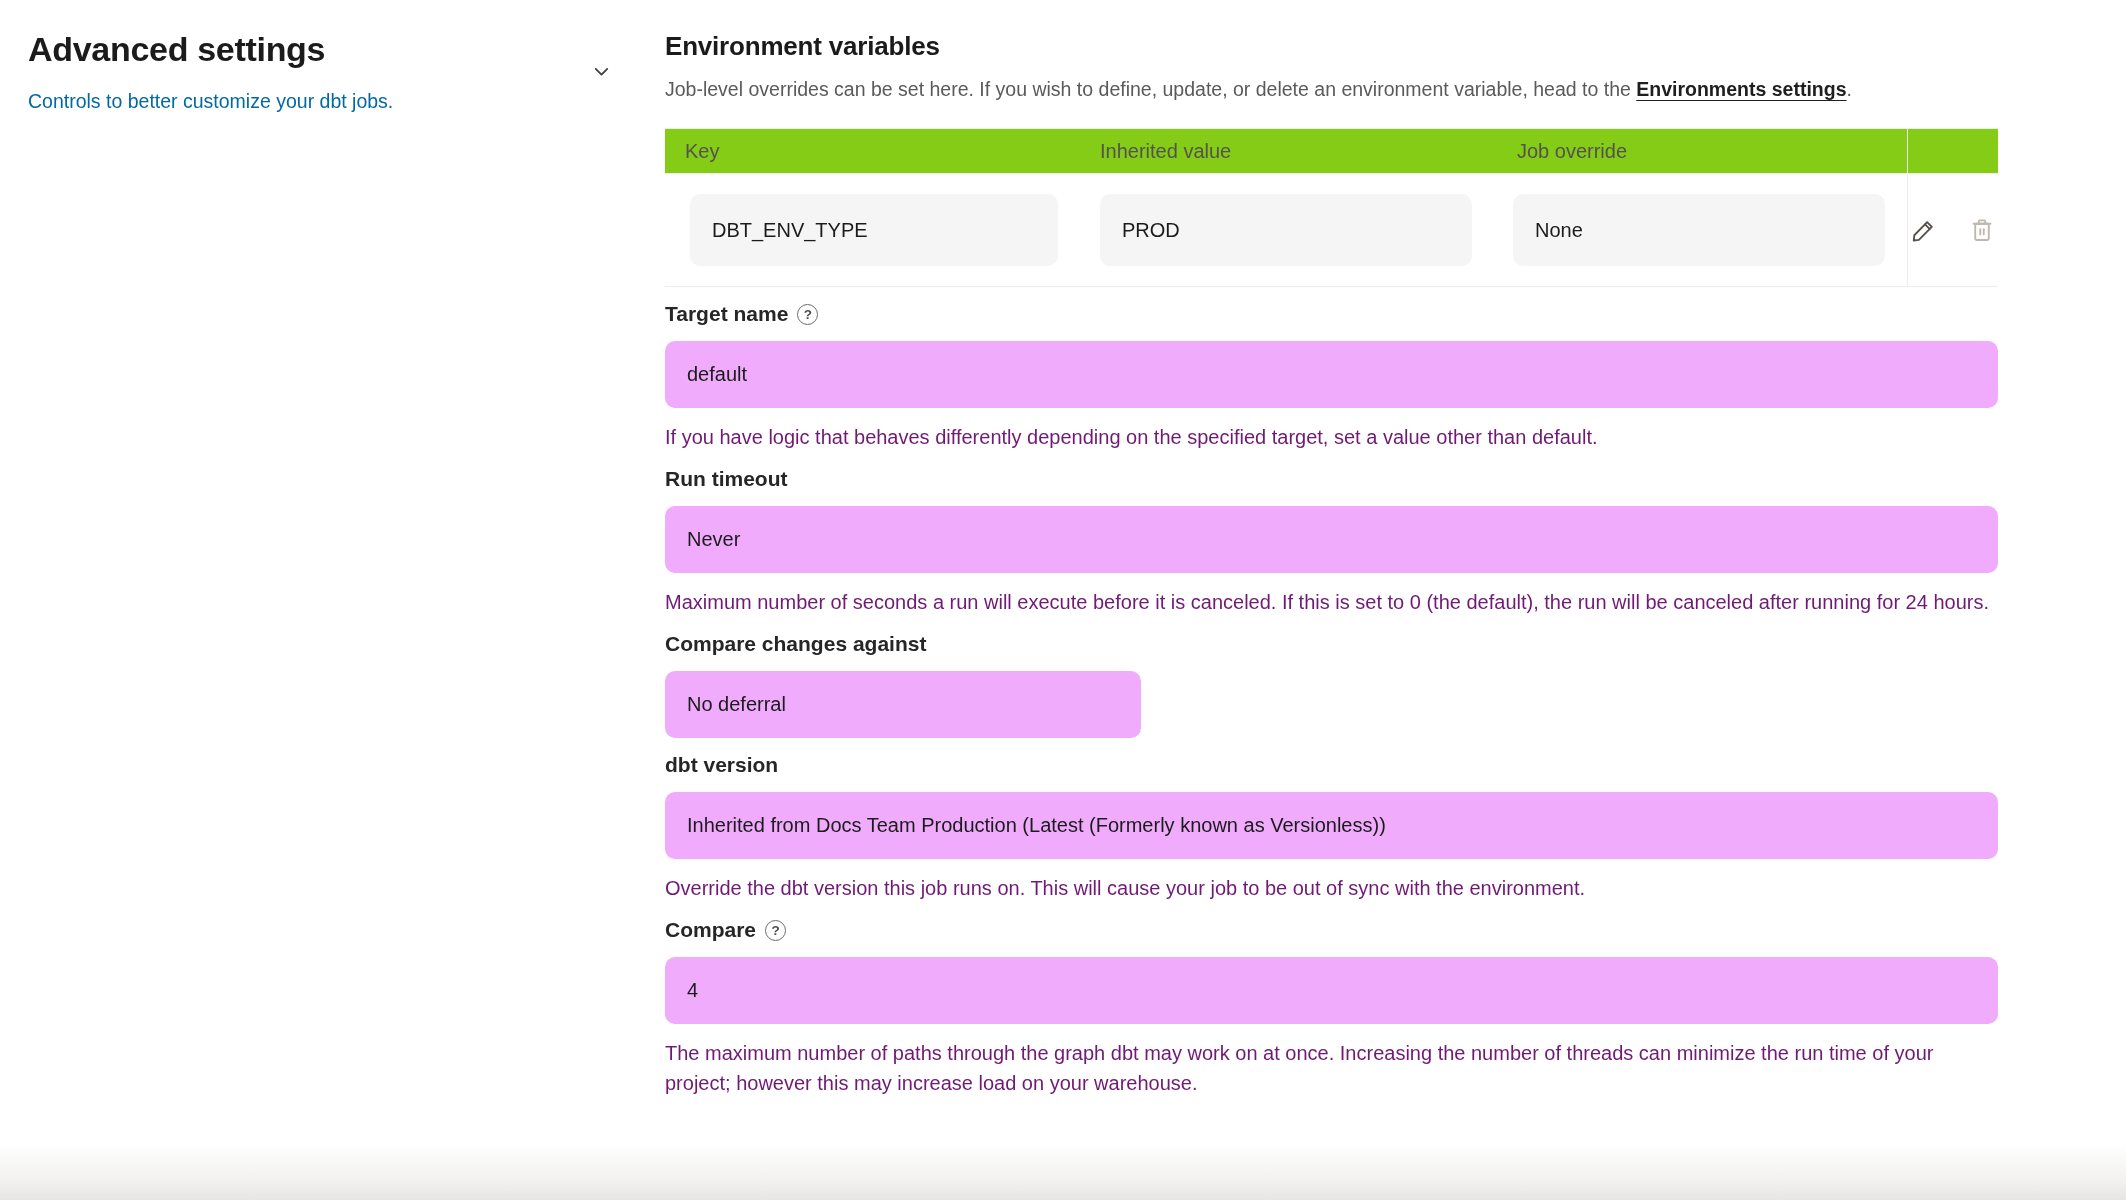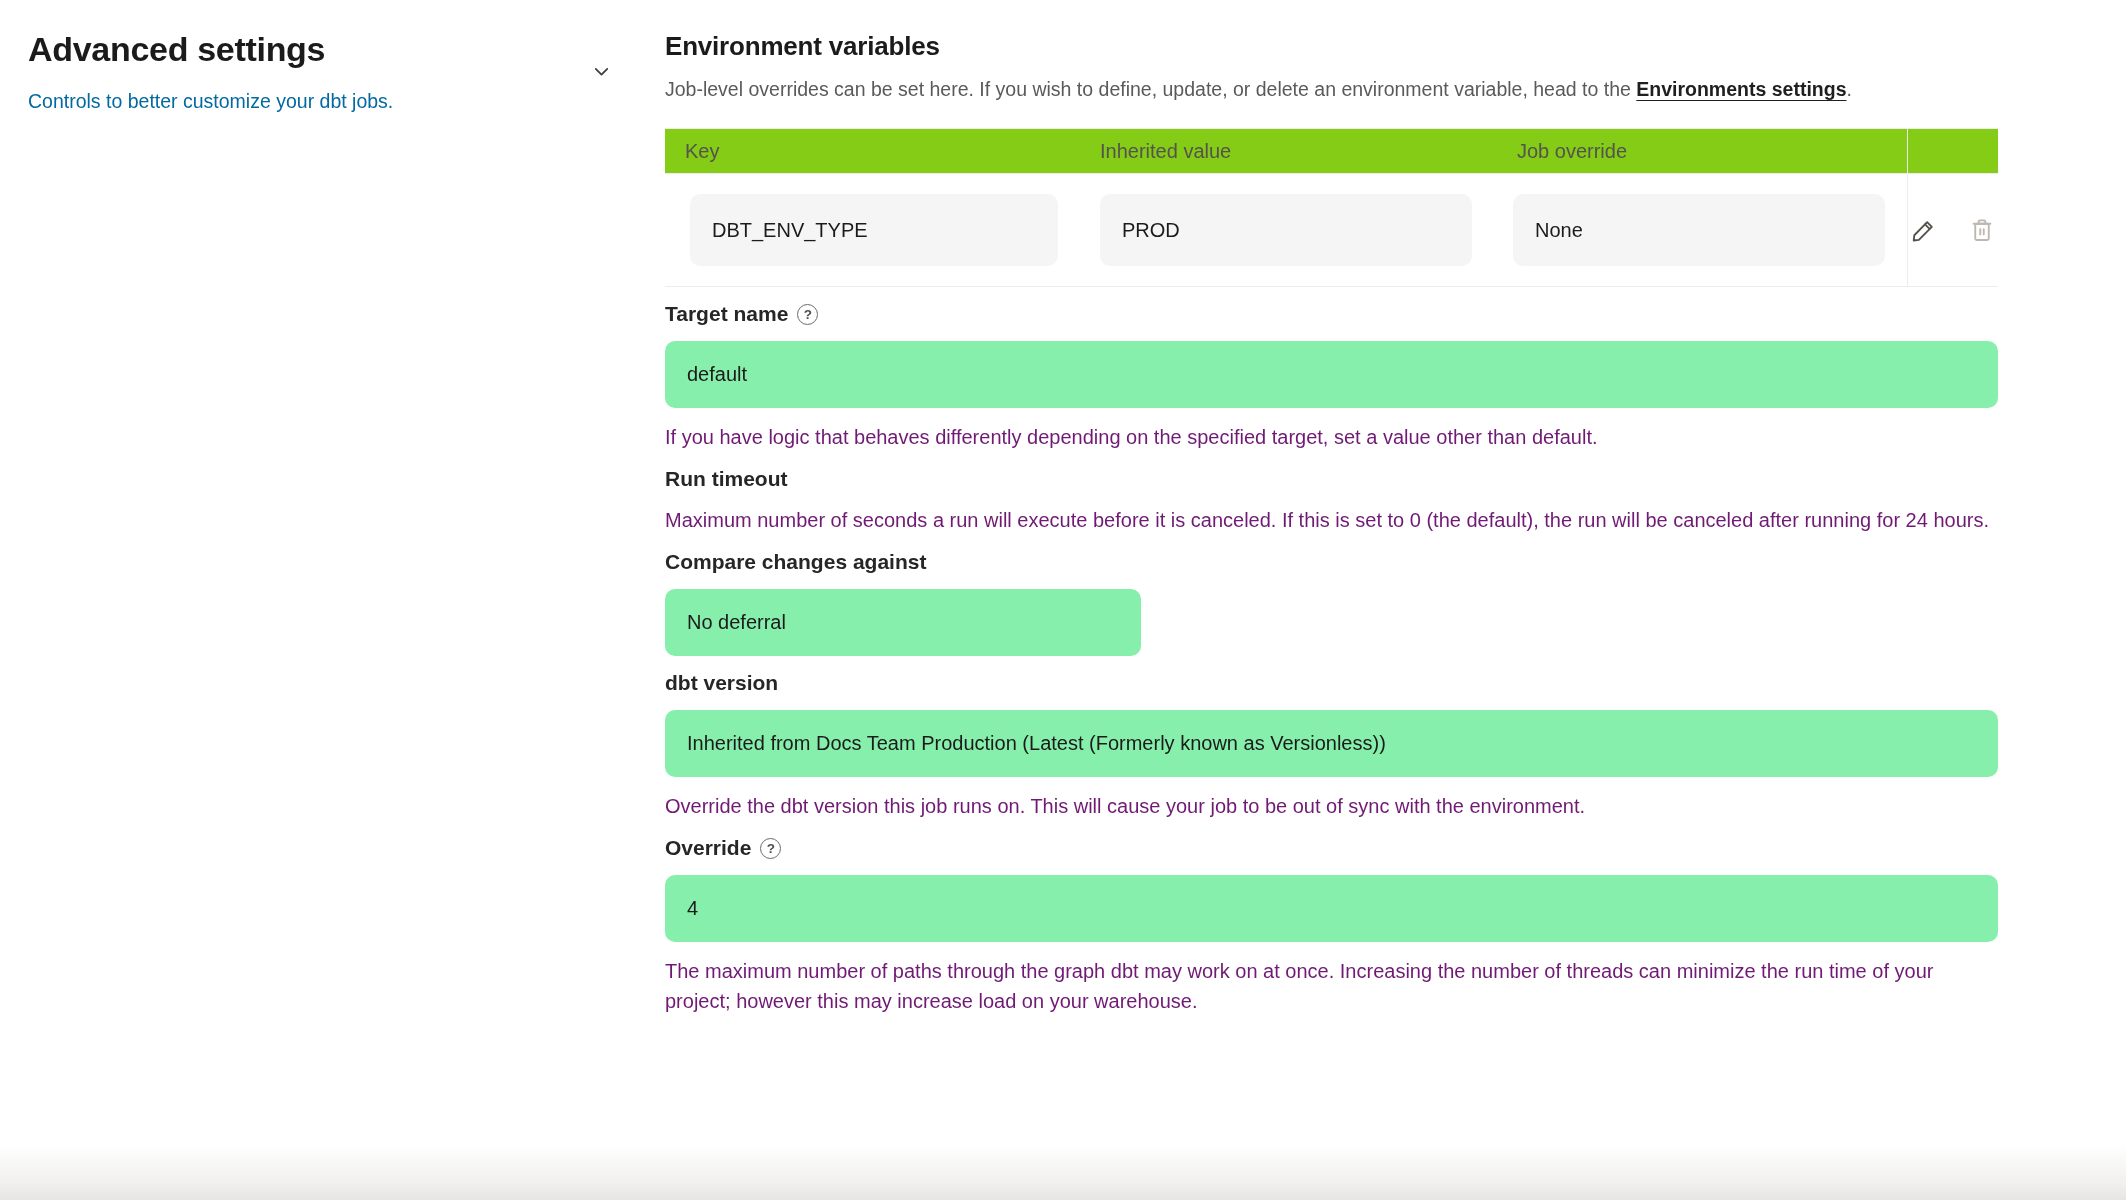--- a/index.html
+++ b/index.html
@@ -39,21 +39,21 @@
   .td.c2 .pill { margin-right: 41px; }
   .td.c3 .pill { margin-right: 22px; }
   .actions-col { border-left: 1px solid #ececec; }
   .td.actions-col { display: flex; align-items: center; justify-content: center; gap: 26px; padding: 0; }
   .icon-btn { background: none; border: none; padding: 2px; cursor: pointer; line-height: 0; }
 
   
   .field { margin-top: 15px; }
   .field-label { display: flex; align-items: center; gap: 9px; font-size: 21px; font-weight: 600; color: #262626; }
   .help-icon { width: 21px; height: 21px; border: 1.6px solid #6b6b6b; border-radius: 50%; display: inline-flex; align-items: center; justify-content: center; font-size: 13.5px; font-weight: 600; color: #4c4c4c; cursor: pointer; }
-  .input { margin-top: 15px; height: 67px; background: #86efac; border-radius: 10px; display: flex; align-items: center; padding: 0 22px; font-size: 20px; color: #1b1b1b; cursor: pointer; }
+  .input { margin-top: 15px; height: 67px; background: #f0abfc; border-radius: 10px; display: flex; align-items: center; padding: 0 22px; font-size: 20px; color: #1b1b1b; cursor: pointer; }
   .input.narrow { width: 476px; }
   .help { margin: 14px 0 0 0; font-size: 20px; line-height: 30px; color: #701a75; }
   .help.threads-help { max-width: 1280px; }
 
   
   .bottom-fade { position: absolute; left: 0; bottom: 0; width: 2126px; height: 55px; pointer-events: none;
     background: linear-gradient(to bottom, rgba(233,232,230,0) 0%, rgba(228,227,224,0.55) 70%, #e6e5e3 100%); }
 </style>
 </head>
 <body>
@@ -120,41 +120,42 @@
         <span class="help-icon">?</span>
       </div>
       <div class="input">default</div>
       <p class="help">If you have logic that behaves differently depending on the specified target, set a value other than default.</p>
     </section>
 
     <section class="field">
       <div class="field-label">
         <span>Run timeout</span>
       </div>
+      <div class="input">Never</div>
       <p class="help">Maximum number of seconds a run will execute before it is canceled. If this is set to 0 (the default), the run will be canceled after running for 24 hours.</p>
     </section>
 
     <section class="field">
       <div class="field-label">
         <span>Compare changes against</span>
       </div>
       <div class="input narrow">No deferral</div>
     </section>
 
     <section class="field">
       <div class="field-label">
         <span>dbt version</span>
       </div>
       <div class="input">Inherited from Docs Team Production (Latest (Formerly known as Versionless))</div>
       <p class="help">Override the dbt version this job runs on. This will cause your job to be out of sync with the environment.</p>
     </section>
 
     <section class="field">
       <div class="field-label">
-        <span>Override</span>
+        <span>Compare</span>
         <span class="help-icon">?</span>
       </div>
       <div class="input">4</div>
       <p class="help threads-help">The maximum number of paths through the graph dbt may work on at once. Increasing the number of threads can minimize the run time of your project; however this may increase load on your warehouse.</p>
     </section>
 
   </main>
 </div>
 
 <div class="bottom-fade"></div>

